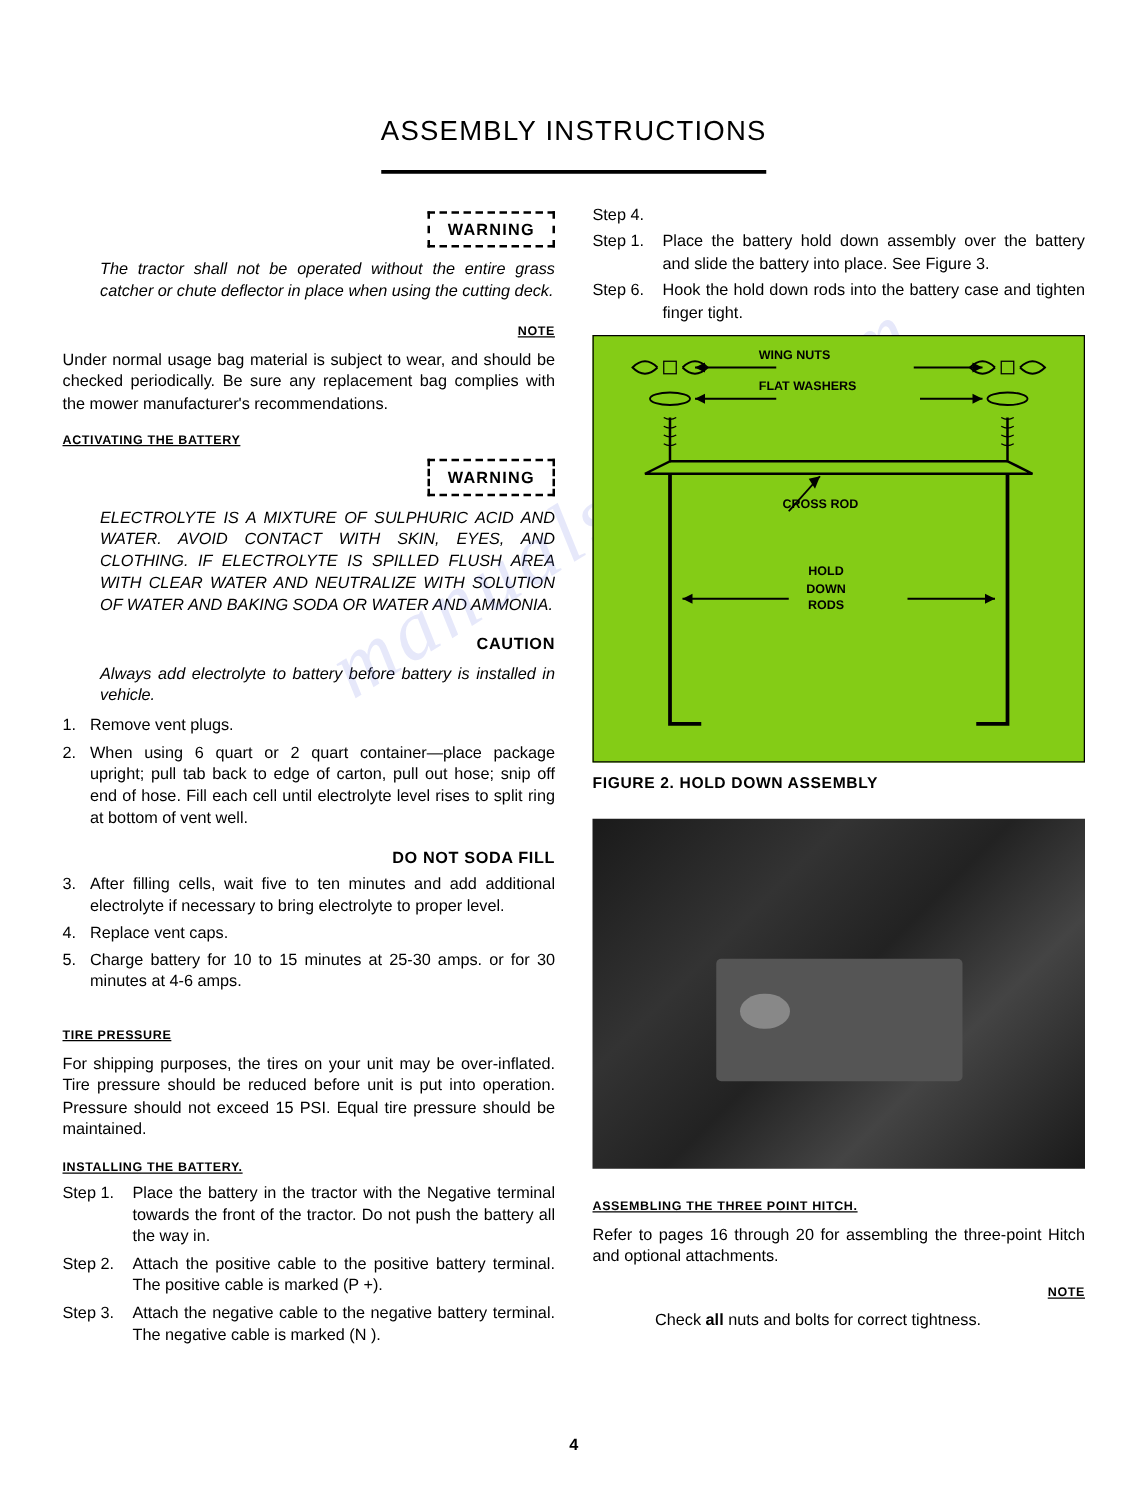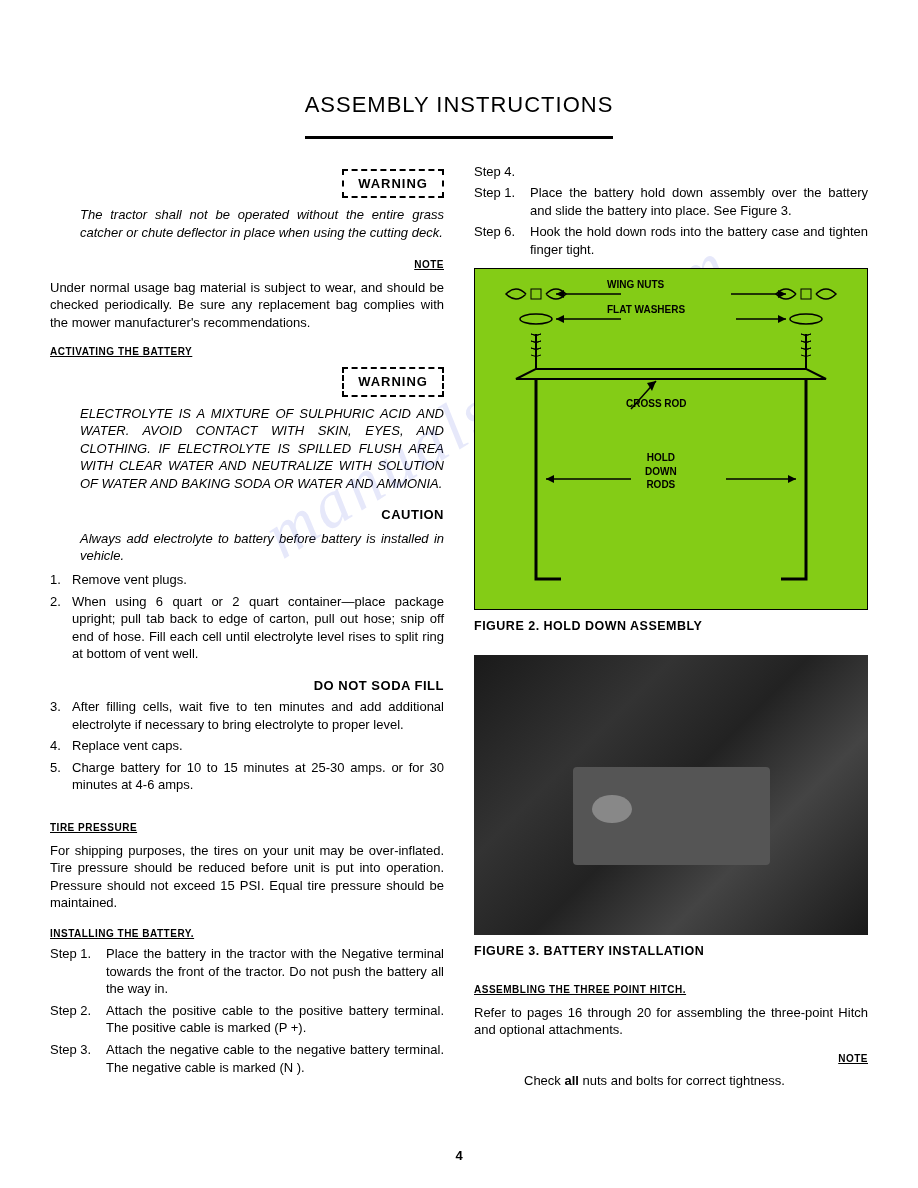--- a/index.html
+++ b/index.html
@@ -304,21 +304,20 @@
         <div class="fig-label" style="left:151px; top:128px;">CROSS ROD</div>
         <div class="fig-label" style="left:170px; top:182px; text-align:center;">
           <div>HOLD</div>
           <div>DOWN</div>
           <div>RODS</div>
         </div>
       </div>
       <div class="fig-caption">FIGURE 2. HOLD DOWN ASSEMBLY</div>
 
       <div class="photo-box"></div>
-      <div class="fig-caption">FIGURE 3. BATTERY INSTALLATION</div>
 
       <div style="margin-top:20px;">
         <span class="heading-underline">ASSEMBLING THE THREE POINT HITCH.</span>
       </div>
       <p>Refer to pages 16 through 20 for assembling the three-point Hitch and optional attachments.</p>
 
       <div class="center" style="margin-top:10px;">
         <span class="heading-underline">NOTE</span>
       </div>
       <p class="note-text">

